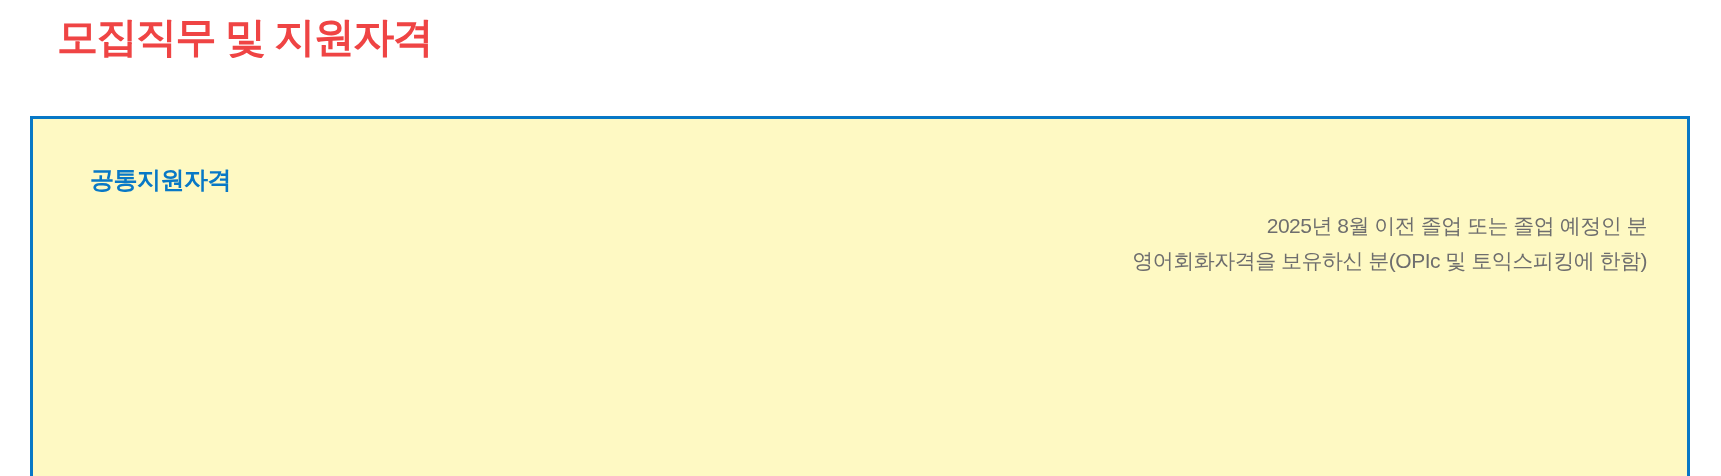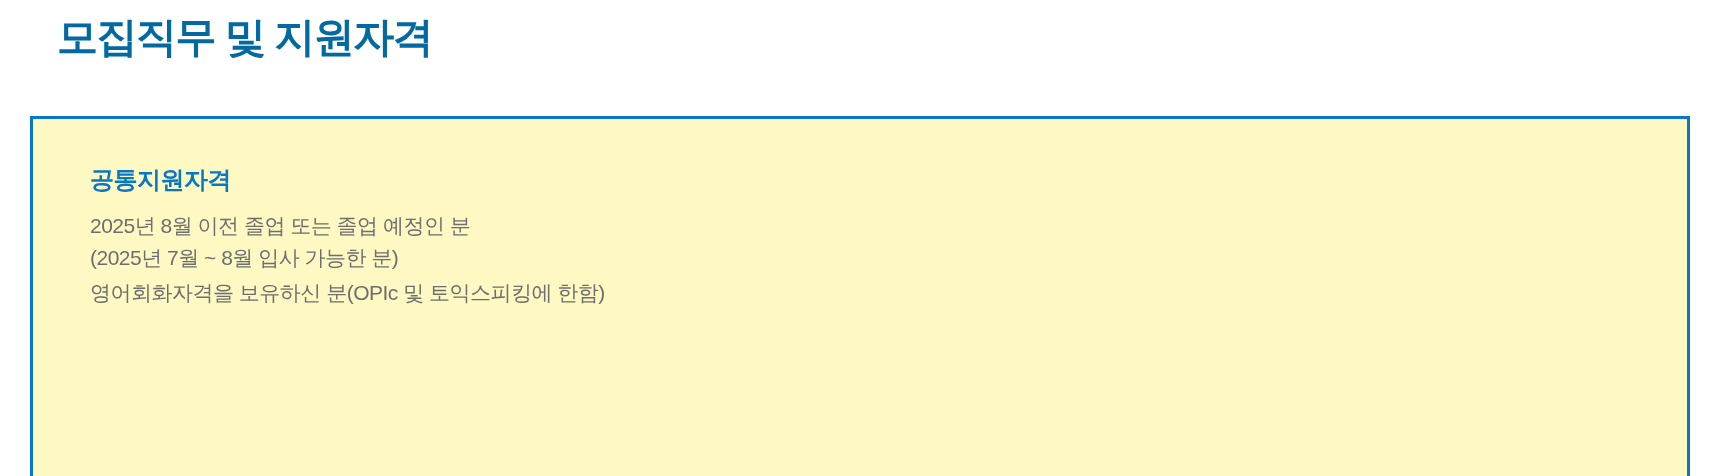--- a/index.html
+++ b/index.html
@@ -15,21 +15,21 @@
     overflow: hidden;
   }
   .page-title {
     position: absolute;
     left: 57px;
     top: 12px;
     font-size: 41px;
     line-height: 50px;
     font-weight: 900;
     letter-spacing: -1.5px;
-    color: #0369a1;
+    color: #ef4444;
   }
   .qualification-box {
     position: absolute;
     left: 30px;
     top: 116px;
     width: 1660px;
     height: 392px;
     border: 3px solid #0878c6;
     background: #fef9c3;
     padding: 46px 40px 0 57px;
@@ -40,39 +40,39 @@
     font-weight: 700;
     letter-spacing: -0.5px;
     color: #0878c6;
   }
   .qual-paragraph {
     color: #6e6e6e;
     font-size: 21px;
     line-height: 32px;
     font-weight: 400;
     letter-spacing: -0.5px;
+    text-align: right;
   }
   .qual-paragraph.first { margin-top: 16px; }
   .qual-paragraph.second { margin-top: 20px; }
   .qual-paragraph.third { margin-top: 3px; }
 </style>
 </head>
 <body>
 
 <div class="page">
 
   <h1 class="page-title">모집직무 및 지원자격</h1>
 
   <section class="qualification-box">
 
     <h2 class="section-title">공통지원자격</h2>
 
     <div class="qual-paragraph first">
       <div>2025년 8월 이전 졸업 또는 졸업 예정인 분</div>
-      <div>(2025년 7월 ~ 8월 입사 가능한 분)</div>
     </div>
 
 
     <div class="qual-paragraph third">
       <div>영어회화자격을 보유하신 분(OPIc 및 토익스피킹에 한함)</div>
     </div>
 
   </section>
 
 </div>

